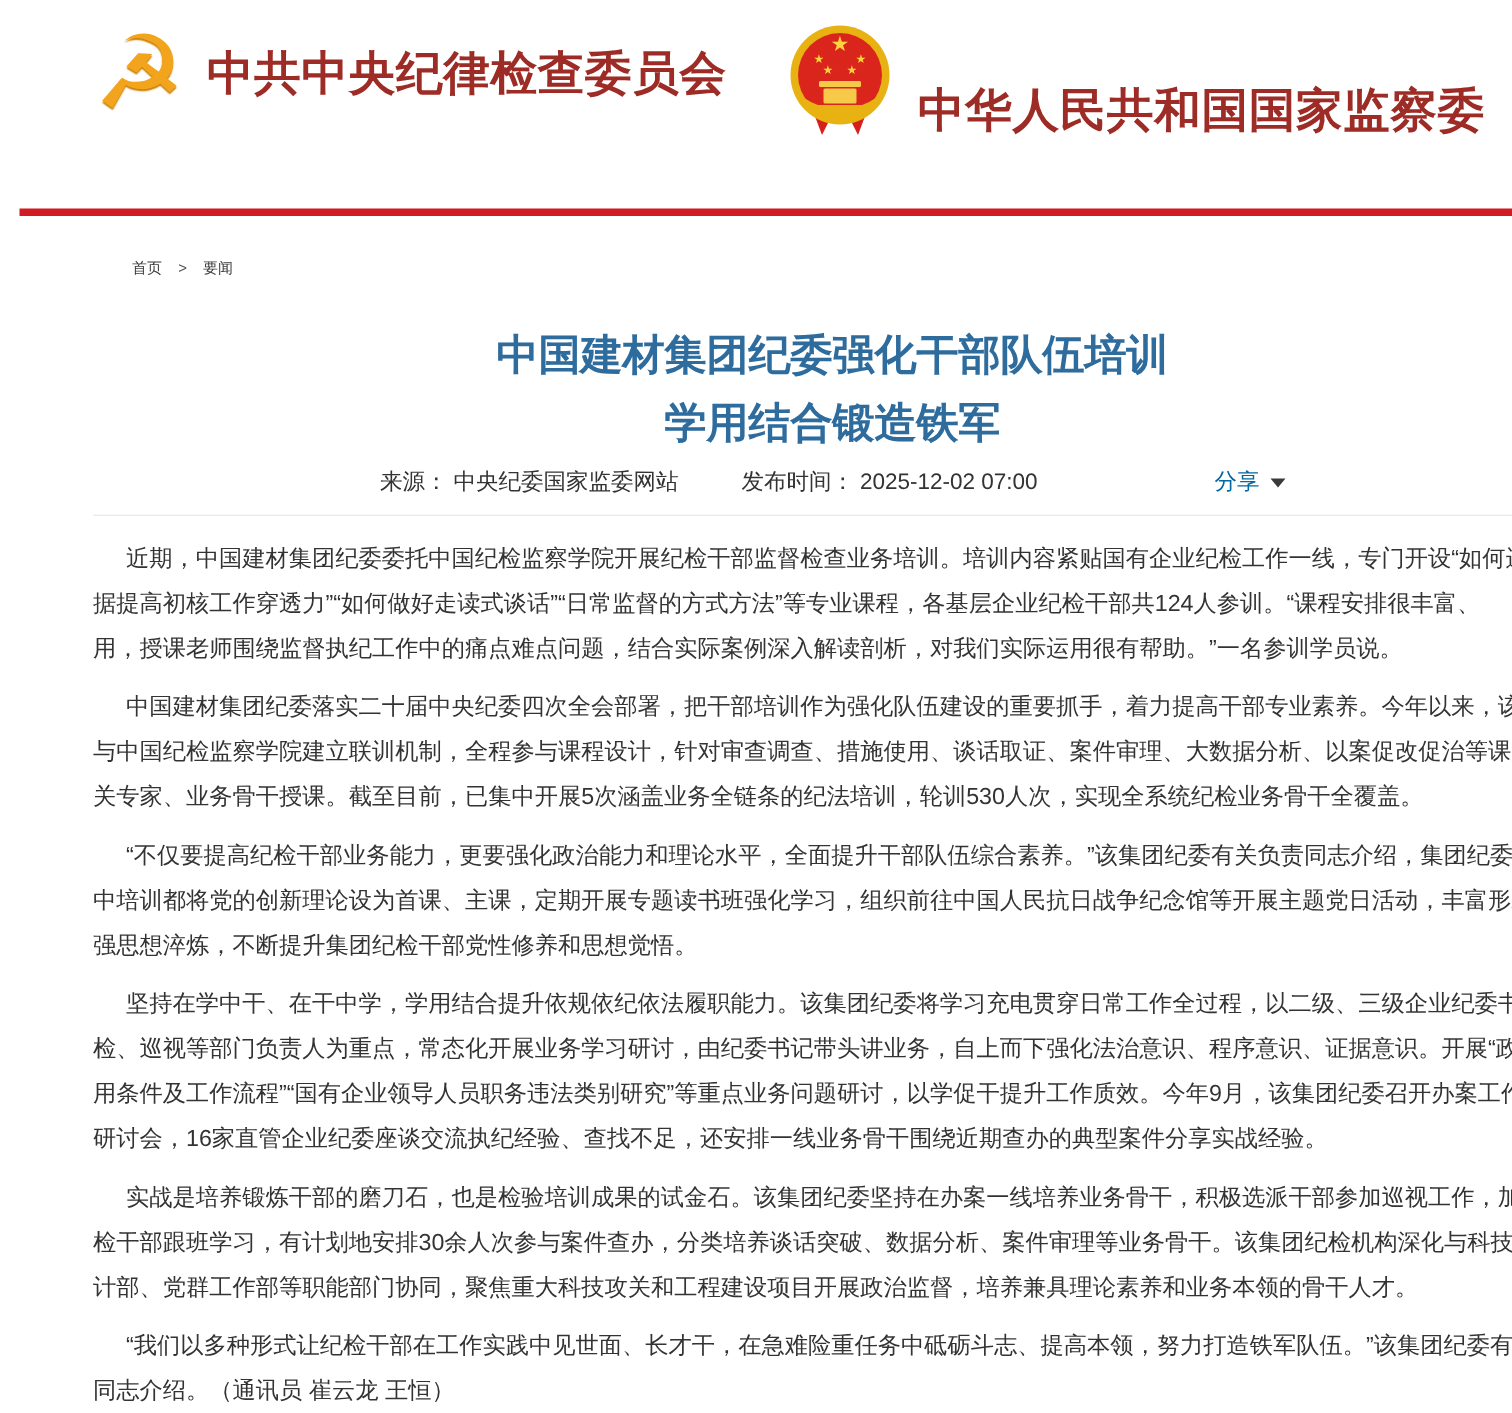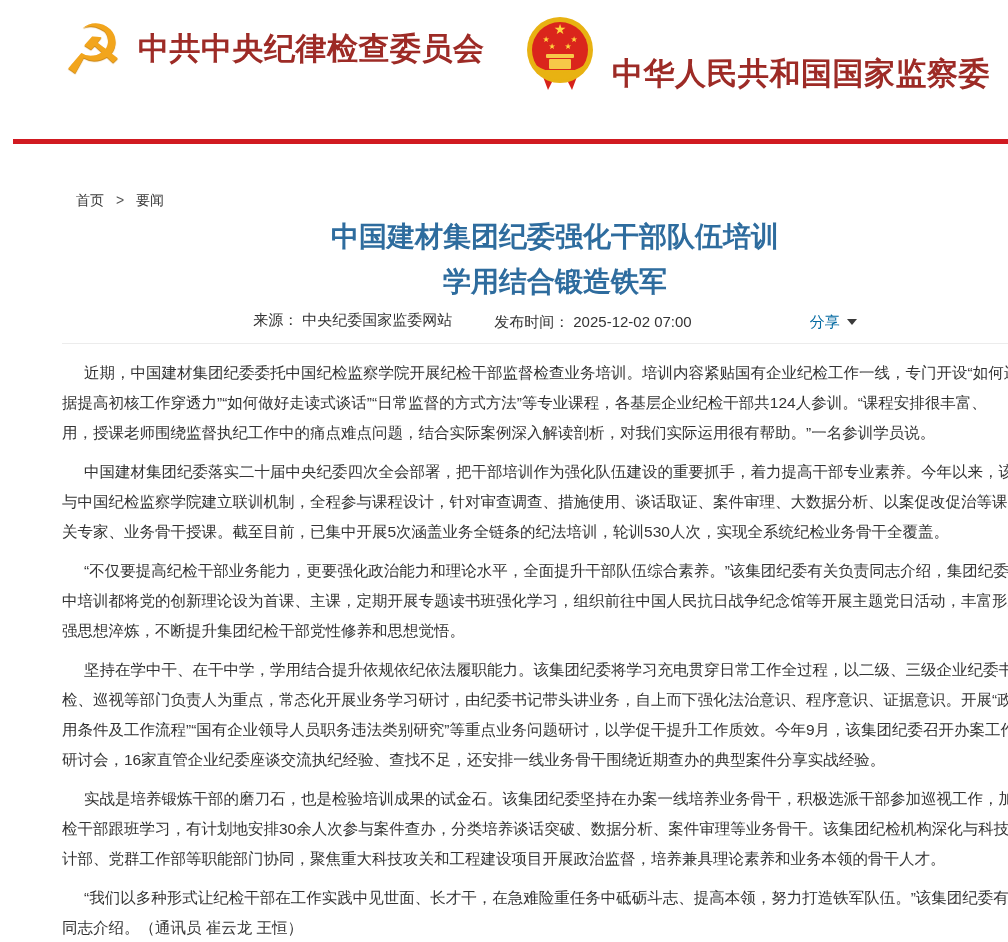--- a/index.html
+++ b/index.html
@@ -18,33 +18,33 @@
     color:#f2a51c;text-shadow:0 1px 1px #c97f06;
   }
   .natl-emblem{width:72px;height:80px;margin-right:8px;flex:0 0 auto;}
   .org-title{
     font-family:"Liberation Serif","DejaVu Serif",serif;
     font-weight:bold;font-size:31px;letter-spacing:0.5px;
     margin-left:8px;white-space:nowrap;
   }
   .red-divider{position:absolute;top:139px;left:13px;width:995px;height:5px;}
   
-  .breadcrumb{position:absolute;left:76px;top:172px;font-size:14px;color:#3a3a3a;margin-top:20px;}
+  .breadcrumb{position:absolute;left:88px;top:172px;font-size:10px;color:#3a3a3a;}
   .breadcrumb a{color:#3a3a3a;text-decoration:none;cursor:pointer;}
   .breadcrumb .sep{margin:0 8px;color:#555;}
   
   .article{position:absolute;left:62px;top:214px;width:986px;}
   .article-title{margin:0;text-align:center;font-size:28px;line-height:45px;font-weight:bold;}
   .title-line{display:block;}
   .meta{
     margin-top:8px;display:flex;justify-content:center;align-items:center;
     font-size:15px;line-height:20px;color:#333;
     padding-bottom:11px;border-bottom:1px solid #ececec;
   }
-  .meta .m-source{margin-right:42px;font-family:Liberation Mono, monospace;}
+  .meta .m-source{margin-right:42px;}
   .meta .m-time{margin-right:118px;}
   .meta .m-label{margin-right:4px;}
   .share{display:inline-flex;align-items:center;cursor:pointer;color:#0369a1;}
   .caret{
     display:inline-block;width:0;height:0;margin-left:7px;
     border-left:5px solid transparent;border-right:5px solid transparent;
     border-top:6px solid #3a3a3a;
   }
   
   .article-body{margin-top:14px;}

